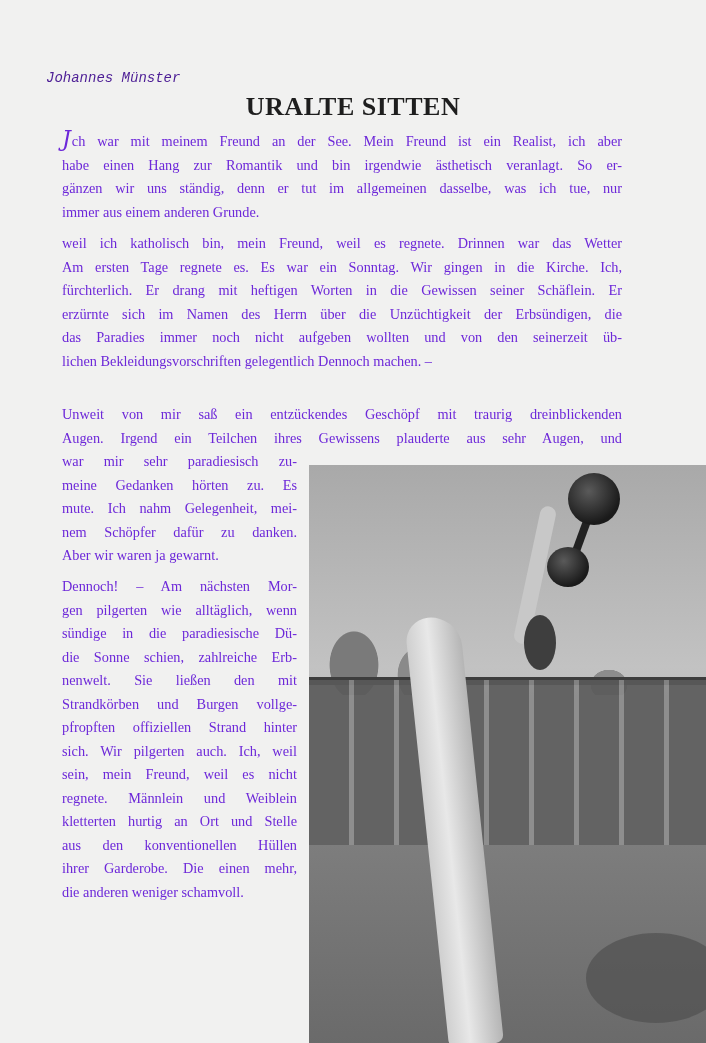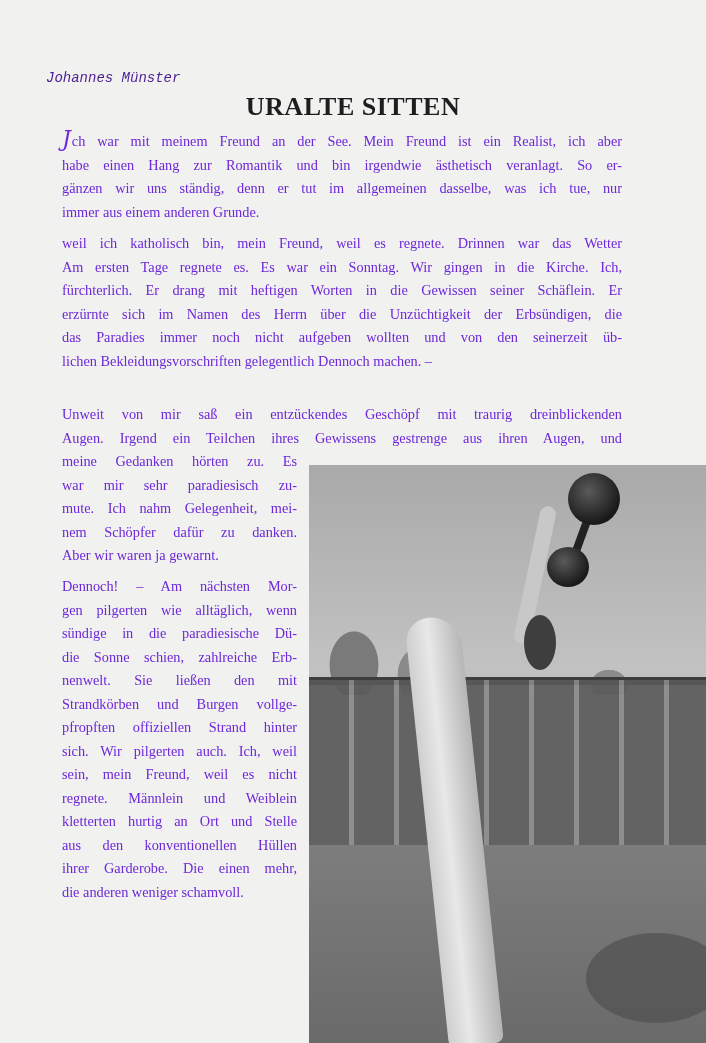--- a/index.html
+++ b/index.html
@@ -107,25 +107,25 @@
     <span class="line">weil ich katholisch bin, mein Freund, weil es regnete. Drinnen war das Wetter</span>
     <span class="line">Am ersten Tage regnete es. Es war ein Sonntag. Wir gingen in die Kirche. Ich,</span>
     <span class="line">fürchterlich. Er drang mit heftigen Worten in die Gewissen seiner Schäflein. Er</span>
     <span class="line">erzürnte sich im Namen des Herrn über die Unzüchtigkeit der Erbsündigen, die</span>
     <span class="line">das Paradies immer noch nicht aufgeben wollten und von den seinerzeit üb-</span>
     <span class="line last">lichen Bekleidungsvorschriften gelegentlich Dennoch machen. –</span>
   </div>
 
   <div class="para" style="top:403px">
     <span class="line">Unweit von mir saß ein entzückendes Geschöpf mit traurig dreinblickenden</span>
-    <span class="line">Augen. Irgend ein Teilchen ihres Gewissens gestrenge aus ihren Augen, und</span>
+    <span class="line">Augen. Irgend ein Teilchen ihres Gewissens plauderte aus sehr Augen, und</span>
   </div>
   <div class="para narrow" style="top:450px">
+    <span class="line">war mir sehr paradiesisch zu-</span>
     <span class="line">meine Gedanken hörten zu. Es</span>
-    <span class="line">war mir sehr paradiesisch zu-</span>
     <span class="line">mute. Ich nahm Gelegenheit, mei-</span>
     <span class="line">nem Schöpfer dafür zu danken.</span>
     <span class="line last">Aber wir waren ja gewarnt.</span>
   </div>
 
   <div class="para narrow" style="top:575px">
     <span class="line">Dennoch! – Am nächsten Mor-</span>
     <span class="line">gen pilgerten wie alltäglich, wenn</span>
     <span class="line">sündige in die paradiesische Dü-</span>
     <span class="line">die Sonne schien, zahlreiche Erb-</span>

